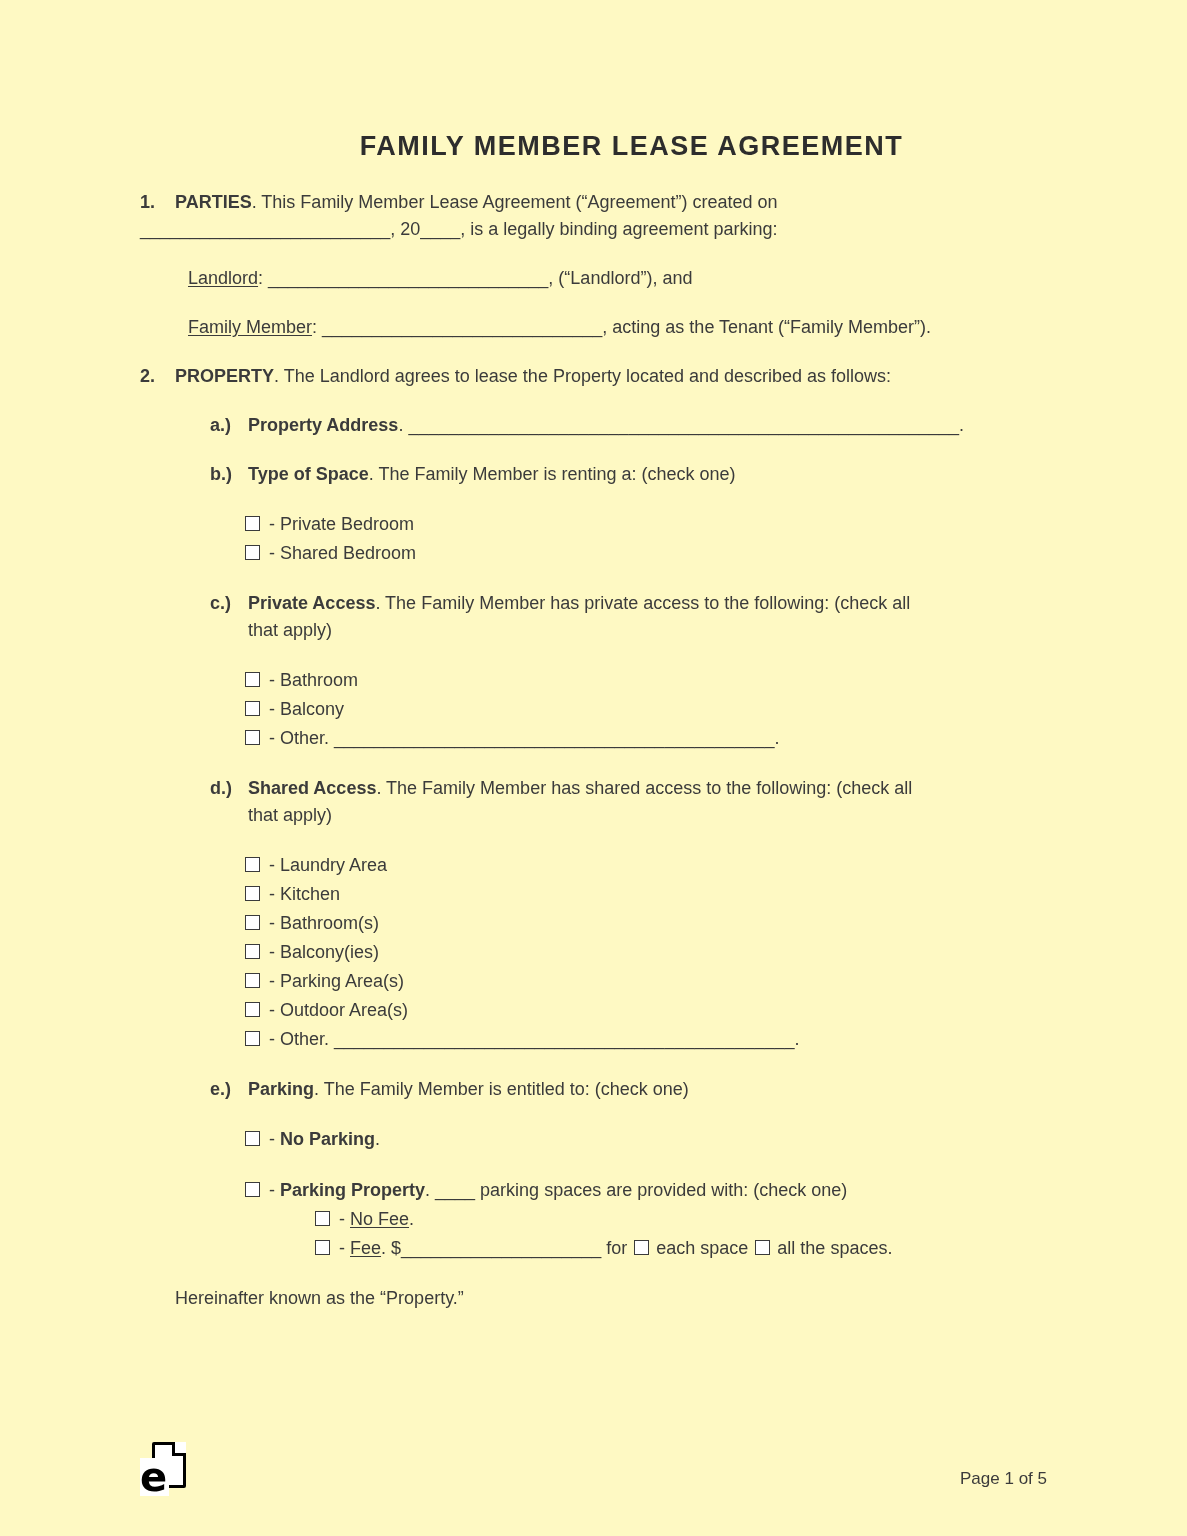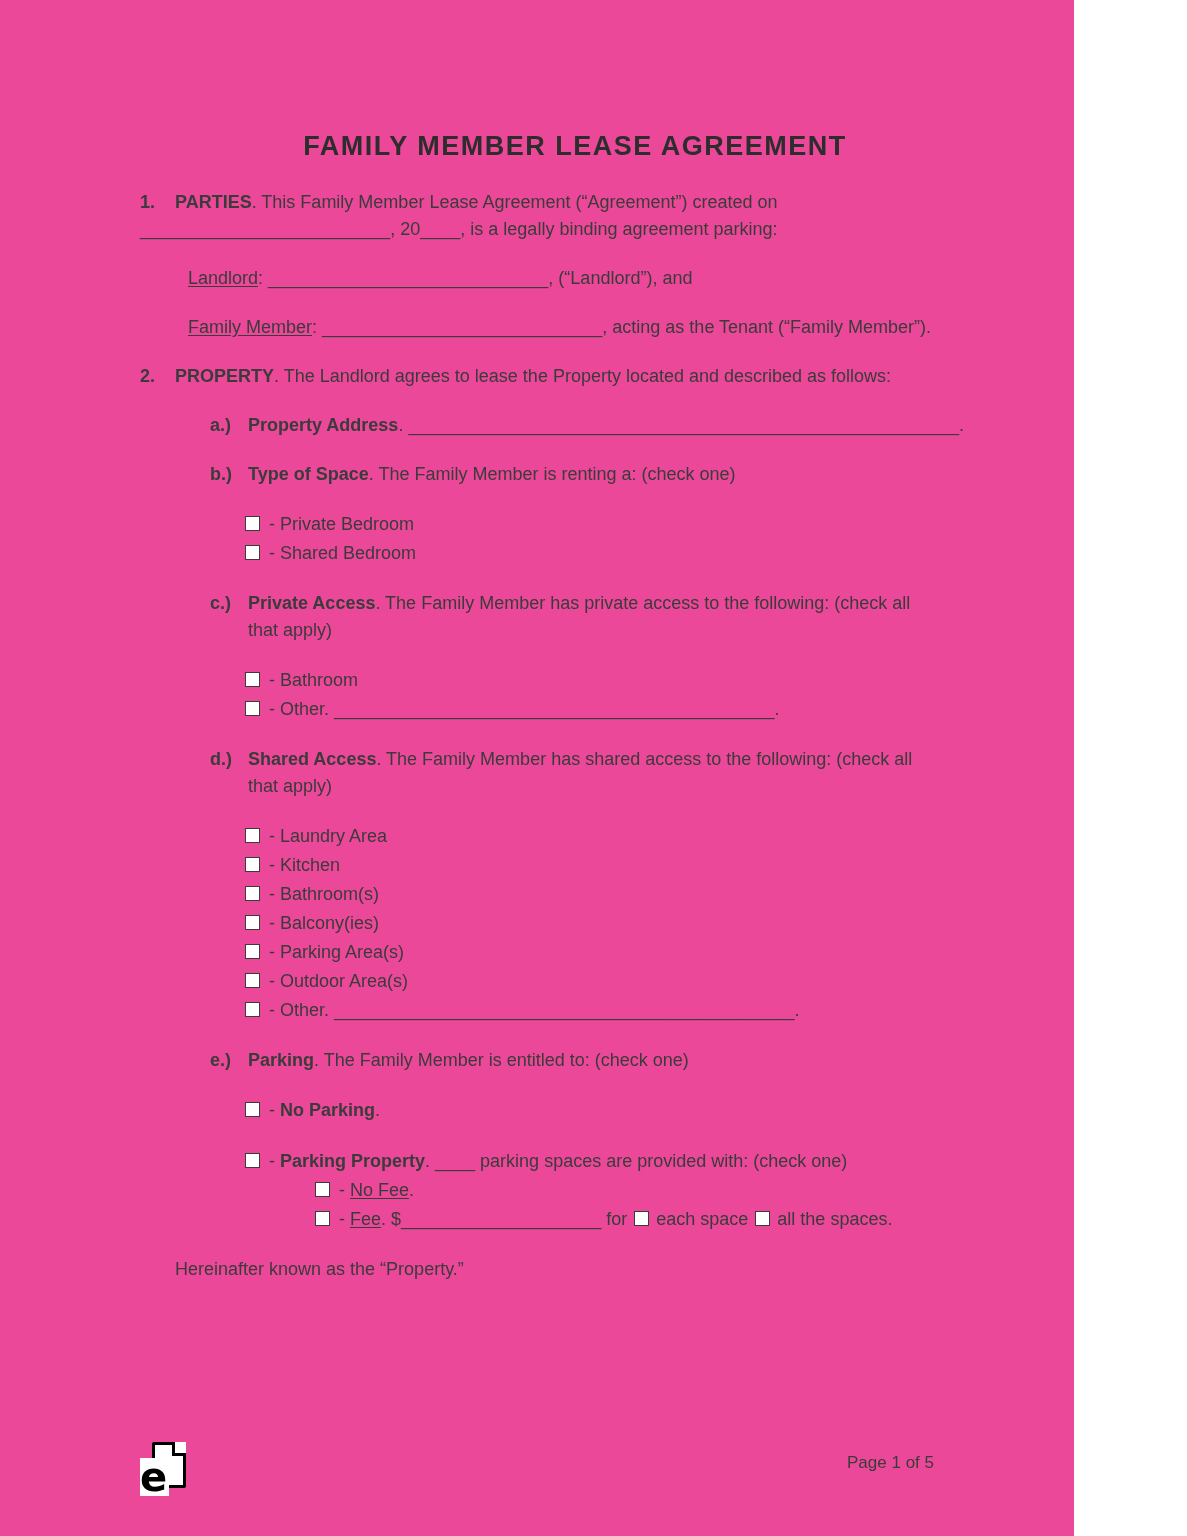--- a/index.html
+++ b/index.html
@@ -1,20 +1,20 @@
 <!DOCTYPE html>
 <html><head>
 <meta charset="utf-8">
 <style>
   html, body { margin: 0; padding: 0; background: #ffffff; }
   .page {
     position: relative;
-    width: 1074px;
+    width: 1187px;
     height: 1536px;
-    background: #ec4899;
+    background: #fef9c3;
     font-family: "Liberation Sans", sans-serif;
     font-size: 18px;
     line-height: 27px;
     color: #3b3b3b;
     padding: 130px 64px 0 140px;
     box-sizing: border-box;
     overflow: hidden;
   }
   .title {
     margin: 0 0 26px 0;
@@ -43,21 +43,21 @@
     width: 13px; height: 13px;
     border: 1.6px solid #3b3b3b;
     background: #fff;
     margin-right: 9px;
     vertical-align: -1px;
   }
   .cbx.inline { margin: 0 7px; }
   .footer-page {
     position: absolute;
     right: 140px;
-    bottom: 60px;
+    bottom: 44px;
     font-size: 17px;
     color: #3b3b3b;
   }
   .logo {
     position: absolute;
     left: 140px;
     bottom: 40px;
     width: 48px;
     height: 54px;
   }
@@ -126,20 +126,21 @@
       </div>
     </div>
 
     <div class="item">
       <div class="item-head">
         <span class="item-label">c.)</span>
         <div class="item-body"><b>Private Access</b><span>. The Family Member has private access to the following: (check all</span><br><span>that apply)</span></div>
       </div>
       <div class="opt-list">
         <div class="opt"><span class="cbx"></span><span>- Bathroom</span></div>
+        <div class="opt"><span class="cbx"></span><span>- Balcony</span></div>
         <div class="opt"><span class="cbx"></span><span>- Other. ____________________________________________.</span></div>
       </div>
     </div>
 
     <div class="item">
       <div class="item-head">
         <span class="item-label">d.)</span>
         <div class="item-body"><b>Shared Access</b><span>. The Family Member has shared access to the following: (check all</span><br><span>that apply)</span></div>
       </div>
       <div class="opt-list">

